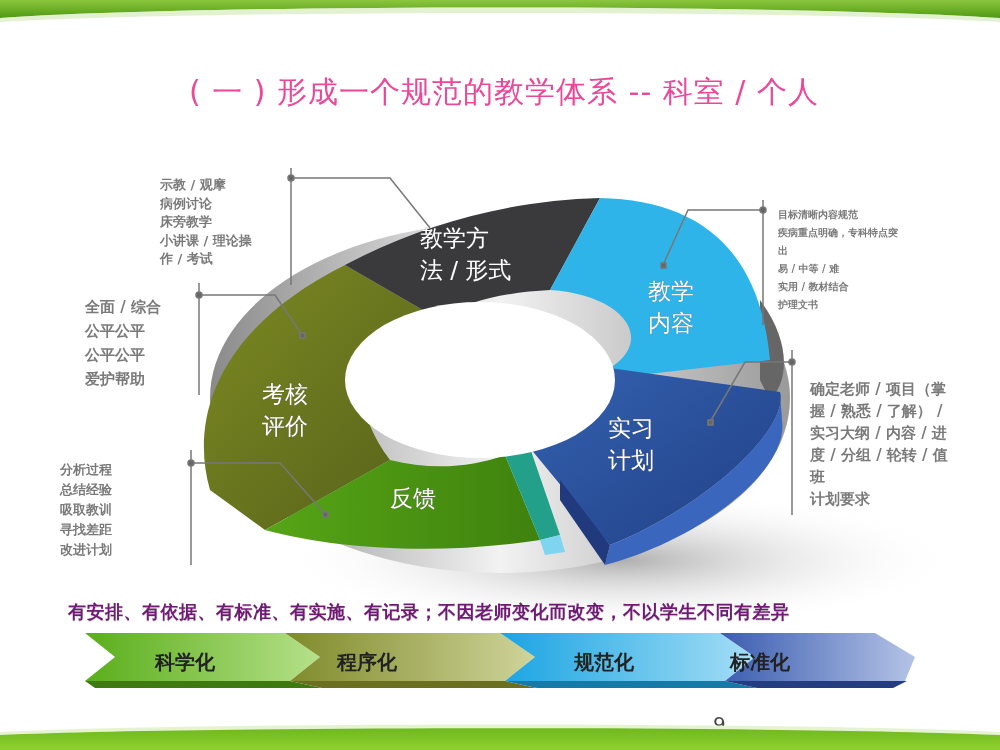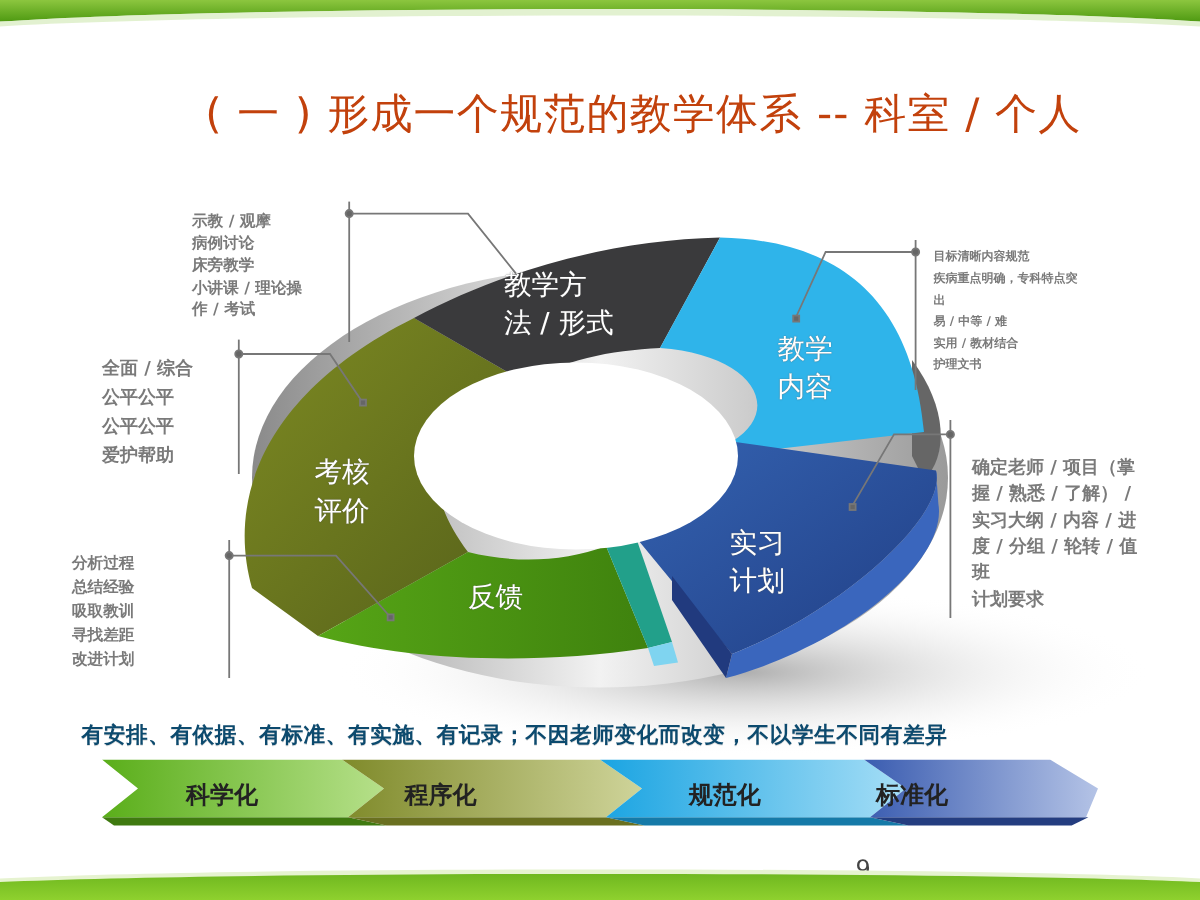--- a/index.html
+++ b/index.html
@@ -1,29 +1,29 @@
 <!DOCTYPE html>
 <html><head>
 <meta charset="utf-8">
 <style>
   html, body { margin:0; padding:0; }
   body { width:1000px; height:750px; position:relative; overflow:hidden; background:#ffffff;
          font-family:"DejaVu Sans","Liberation Sans",sans-serif; }
   .band-top { position:absolute; left:0; top:0; width:1000px; height:30px; }
   .band-bottom { position:absolute; left:0; top:712px; width:1000px; height:38px; }
-  .title { position:absolute; left:171px; top:72px; font-size:35px; color:#c2410c; letter-spacing:1px;
+  .title { position:absolute; left:189px; top:72px; font-size:30px; color:#ec4899; letter-spacing:1px;
            white-space:nowrap; }
   .diagram { position:absolute; left:0; top:0; width:1000px; height:750px; }
   .seg-label { position:absolute; color:#ffffff; font-size:23px; line-height:32px; text-align:left;
                text-shadow:0 0 1px #555; white-space:nowrap; }
   .note { position:absolute; color:#7a7a7a; font-size:13px; line-height:18.5px; font-weight:bold; }
   .note .ln { display:block; white-space:nowrap; }
   .note.big { font-size:15px; line-height:24px; }
   .note.mid { font-size:15px; line-height:21px; }
-  .tagline { position:absolute; left:68px; top:600px; font-size:18px; color:#0c4a6e; font-weight:bold;
+  .tagline { position:absolute; left:68px; top:600px; font-size:18px; color:#701a75; font-weight:bold;
              white-space:nowrap; letter-spacing:0.5px; text-shadow:0 1px 0 #ddd; }
   .steps { position:absolute; left:85px; top:633px; width:840px; height:60px; }
   .step-label { position:absolute; top:16px; font-size:20px; font-weight:bold; color:#222; white-space:nowrap; }
   .page-num { position:absolute; left:713px; top:712px; font-size:20px; color:#444; }
 </style>
 </head>
 <body>
 
 <svg class="band-top" viewBox="0 0 1000 30" preserveAspectRatio="none">
   <defs>
@@ -115,21 +115,21 @@
 </svg>
 
 <div class="seg-label" style="left:420px; top:222px;">
   <span style="display:block">教学方</span>
   <span style="display:block">法 / 形式</span>
 </div>
 <div class="seg-label" style="left:648px; top:275px;">
   <span style="display:block">教学</span>
   <span style="display:block">内容</span>
 </div>
-<div class="seg-label" style="left:608px; top:412px;margin-top:25px;">
+<div class="seg-label" style="left:608px; top:412px;">
   <span style="display:block">实习</span>
   <span style="display:block">计划</span>
 </div>
 <div class="seg-label" style="left:390px; top:482px;">
   <span style="display:block">反馈</span>
 </div>
 <div class="seg-label" style="left:262px; top:378px;">
   <span style="display:block">考核</span>
   <span style="display:block">评价</span>
 </div>

